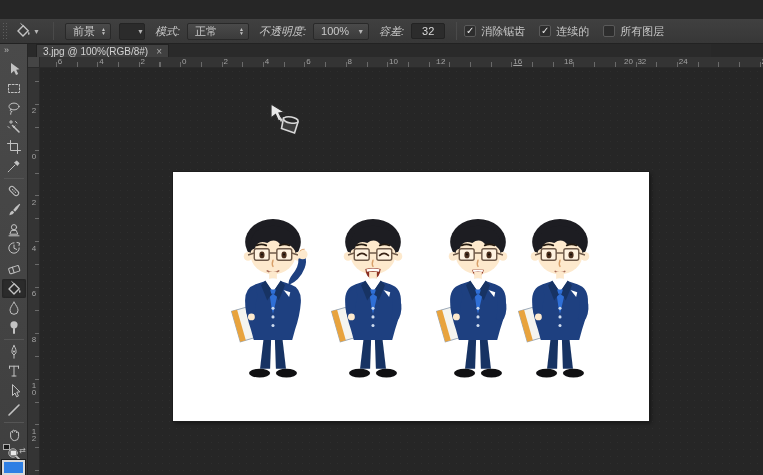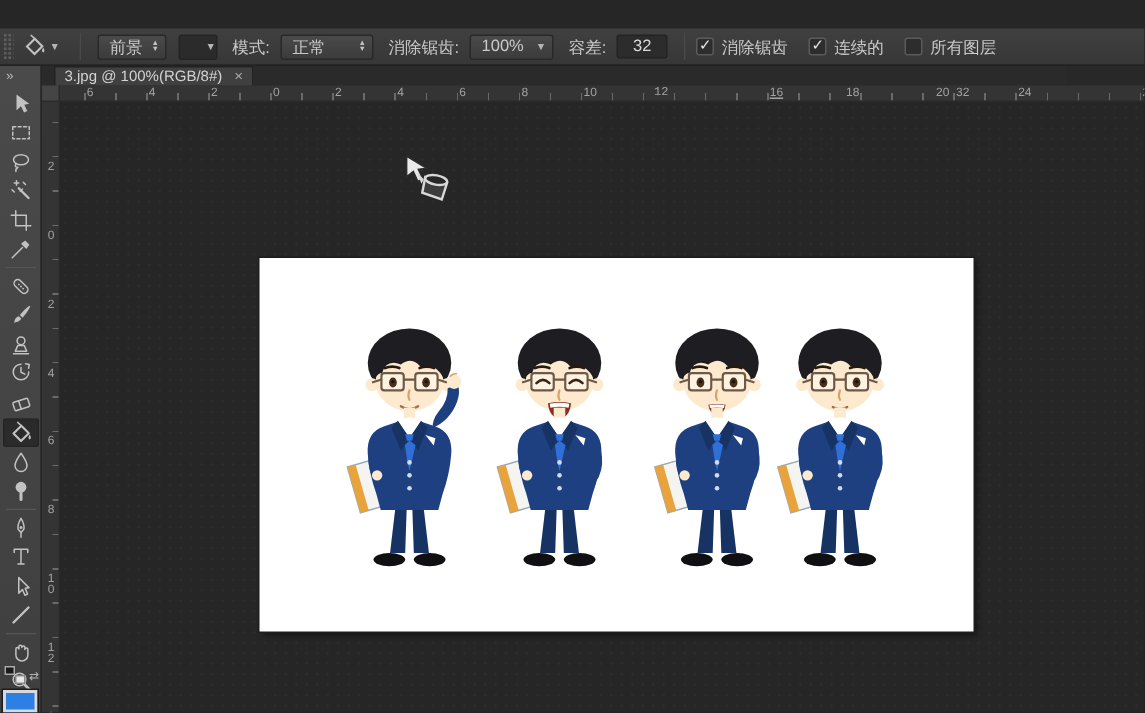--- a/index.html
+++ b/index.html
@@ -24,21 +24,21 @@
     background-image:radial-gradient(#5d5d5d 1px, transparent 1px); background-size:3px 3px; }
   .tool-preset { display:flex; align-items:center; margin:0 6px 0 6px; }
   .caret { font-size:7px; color:#b5b5b5; margin-left:2px; }
   .vsep { width:1px; height:18px; background:#2c2c2c; border-right:1px solid #4a4a4a; margin:0 7px; }
   .dd { height:17px; background:linear-gradient(#4a4a4a,#3b3b3b); border:1px solid #292929;
     border-radius:2px; display:flex; align-items:center; padding:0 4px 0 7px; margin:0 4px; }
   .dd .txt { margin-right:6px; }
   .spin { display:flex; flex-direction:column; font-size:5px; line-height:4px; color:#c2c2c2; }
   .well { width:26px; height:17px; background:#2b2b2b; border:1px solid #242424; border-radius:2px;
     display:flex; align-items:center; justify-content:flex-end; margin:0 4px; }
-  .lbl { margin:0 3px 0 6px; }
+  .lbl { margin:0 3px 0 6px;font-style:italic; }
   .numbox { width:34px; height:16px; background:#2c2c2c; border:1px solid #232323; border-radius:2px;
     color:#dadada; font-size:11px; text-align:center; margin:0 4px;
     font-family:"Liberation Sans","DejaVu Sans",sans-serif; }
   .checks { display:flex; align-items:center; }
   .check { display:flex; align-items:center; margin-right:14px; }
   .box { width:12px; height:12px; background:#2d2d2d; border:1px solid #5a5a5a; border-radius:2px;
     color:#e8e8e8; font-size:10px; line-height:10px; text-align:center; margin-right:5px; }
 
   
   .toolspanel { position:absolute; left:0; top:44px; width:28px; height:431px;
@@ -112,21 +112,21 @@
       <span class="spin">▲<br>▼</span>
     </div>
     <div class="well">
       <span class="caret">▼</span>
     </div>
     <span class="lbl">模式:</span>
     <div class="dd" style="width:62px; justify-content:space-between;">
       <span class="txt">正常</span>
       <span class="spin">▲<br>▼</span>
     </div>
-    <span class="lbl">消除锯齿:</span>
+    <span class="lbl">不透明度:</span>
     <div class="dd">
       <span class="txt">100%</span>
       <span class="caret">▼</span>
     </div>
     <span class="lbl">容差:</span>
     <input class="numbox" value="32" style="">
     <div class="vsep"></div>
     <div class="checks" id="options-checks">
         <span class="check">
           <span class="box">✓</span>

